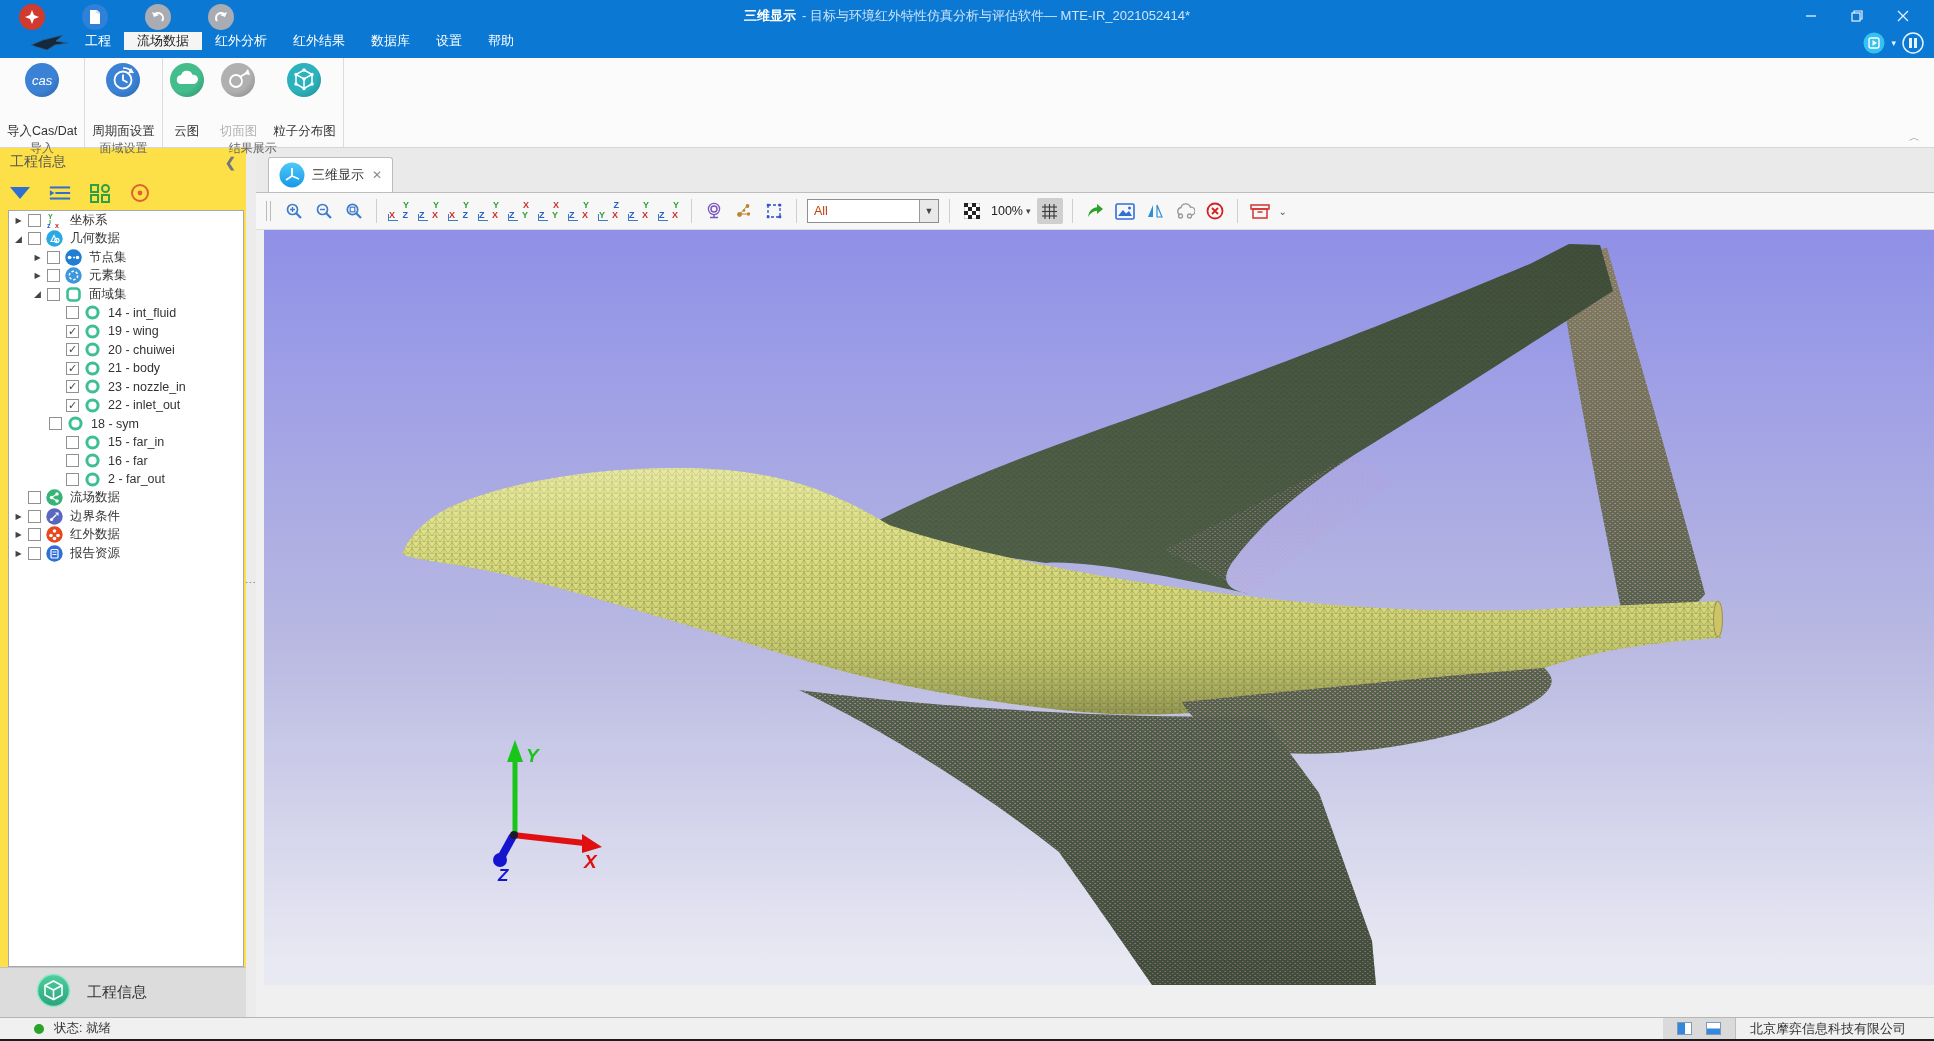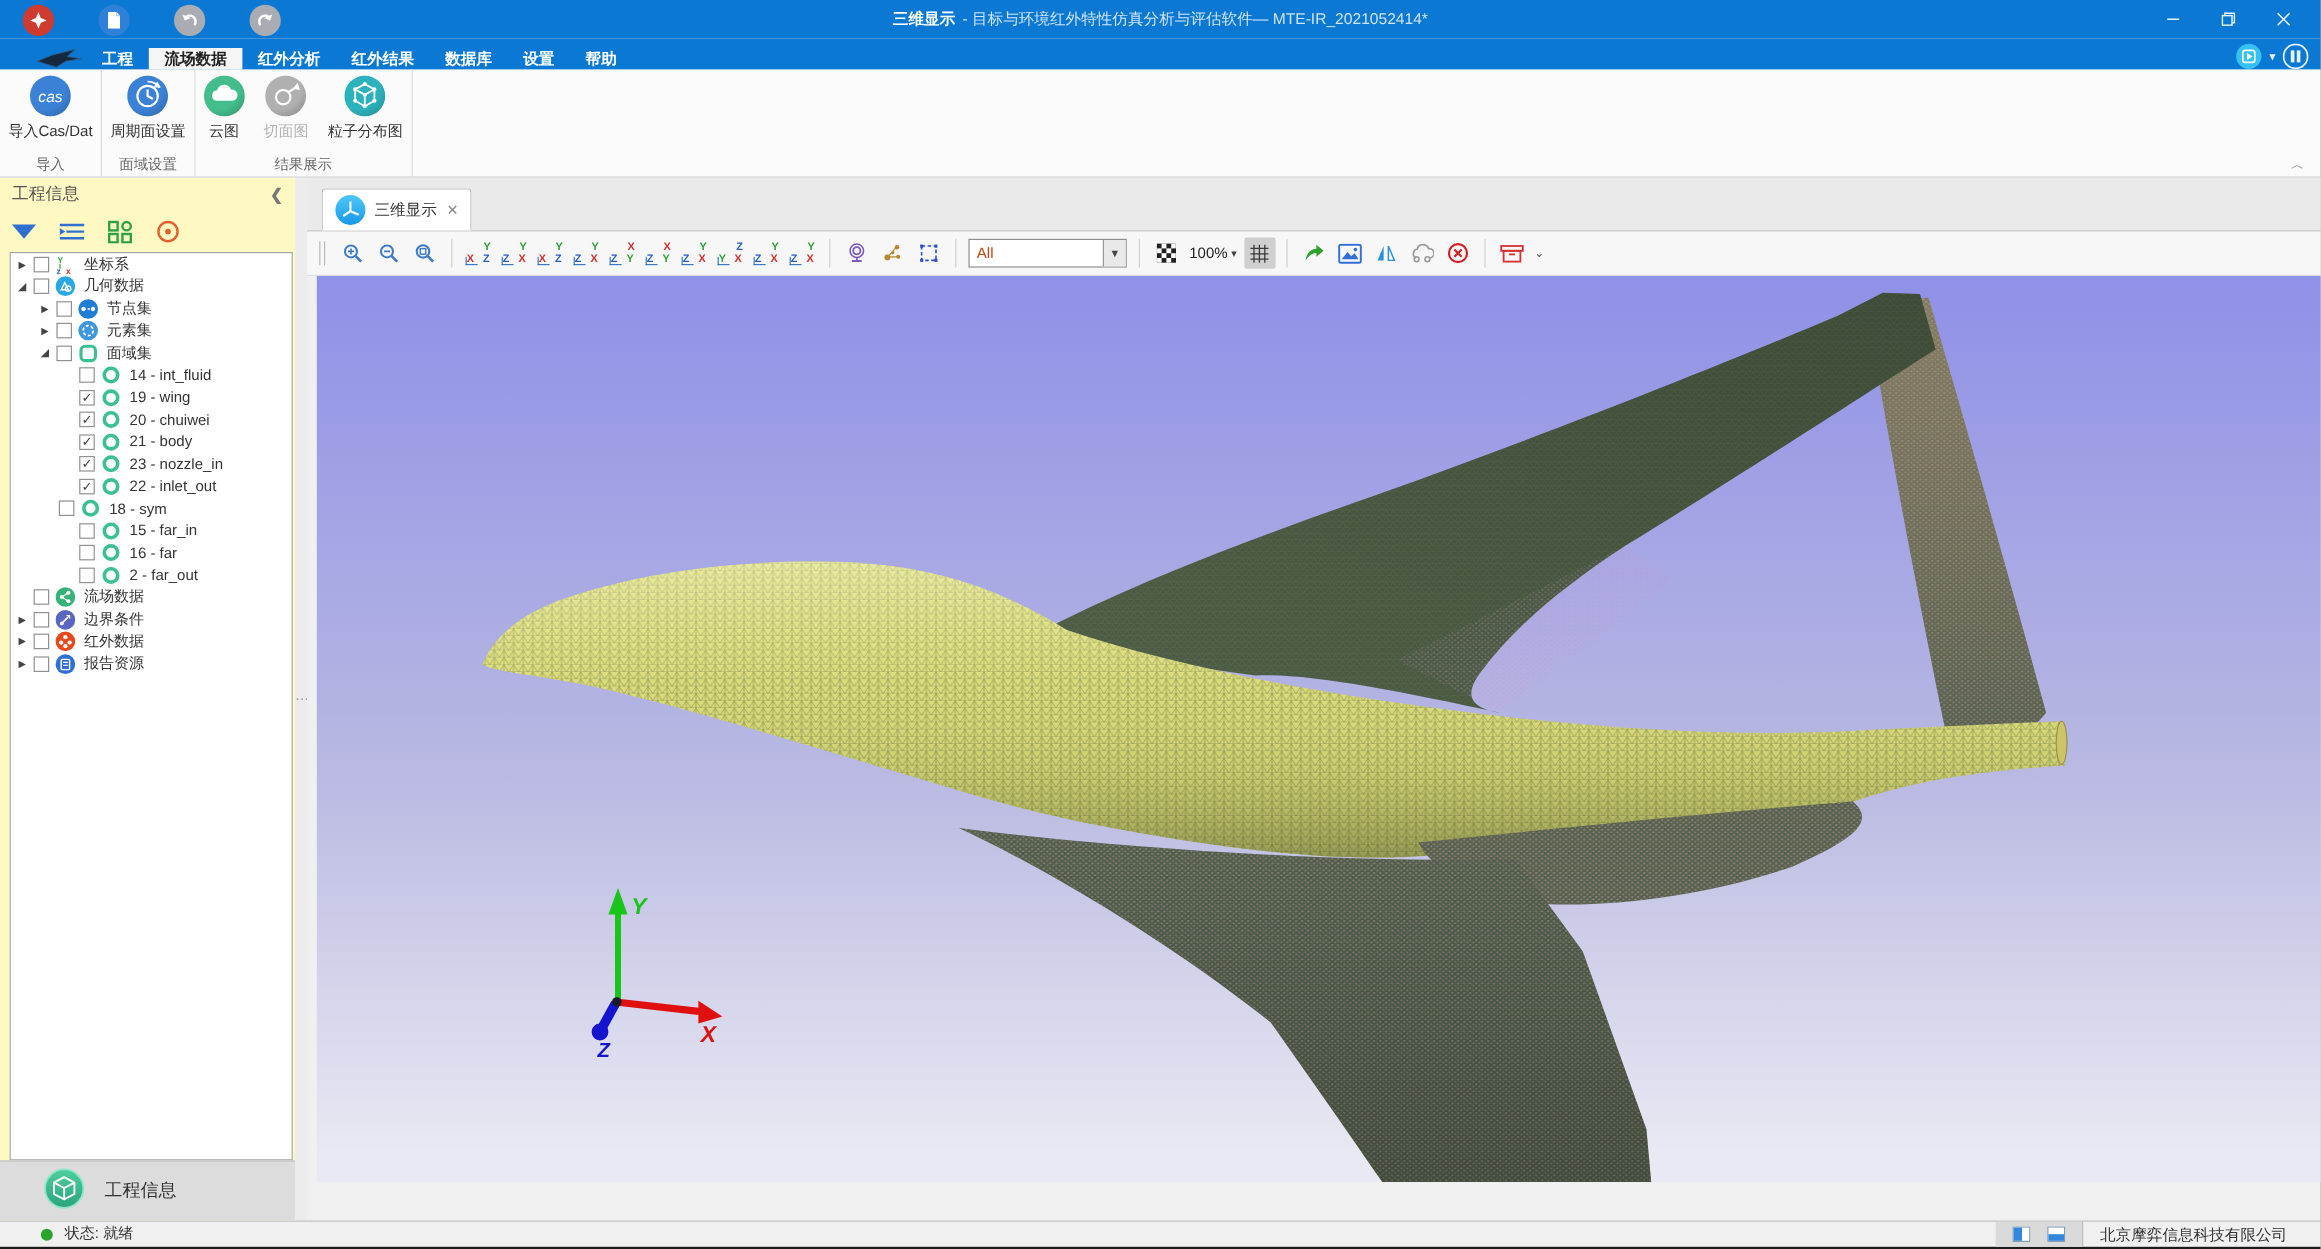--- a/index.html
+++ b/index.html
@@ -10,40 +10,40 @@
   .titlebar{position:relative;height:32px;background:#0b79d4;color:#fff;}
   .qa{position:absolute;left:19px;top:4px;display:flex;gap:37px;}
   .qa .qbtn{width:26px;height:26px;border-radius:50%;display:flex;align-items:center;justify-content:center;cursor:default;}
   .title-wrap{position:absolute;left:0;right:0;top:0;height:32px;display:flex;align-items:center;justify-content:center;font-size:13px;white-space:nowrap;}
   .title-primary{color:#ffffff;font-weight:bold;margin-right:6px;}
   .title-secondary{color:#cfe4f7;}
   .winctl{position:absolute;right:8px;top:0;height:32px;display:flex;}
   .winctl .wbtn{width:46px;height:32px;display:flex;align-items:center;justify-content:center;}
 
   
-  .menubar{height:26px;background:#0b79d4;display:flex;align-items:flex-end;font-weight:bold;}
+  .menubar{height:26px;background:#0b79d4;display:flex;align-items:flex-start;}
   .logo{width:46px;margin-left:26px;display:flex;align-items:center;justify-content:center;}
   .mtab{padding:0 13px;display:flex;align-items:center;color:#fff;font-size:13px;cursor:default;}
   .mtab.active{background:#f5f5f5;color:#222;}
   .menu-right{margin-left:auto;margin-right:10px;display:flex;align-items:center;gap:6px;}
 
   
   .ribbon{position:relative;height:90px;background:#fbfbfb;border-bottom:1px solid #d5d5d5;display:flex;align-items:stretch;}
   .rgroup{display:flex;flex-direction:column;border-right:1px solid #dcdcdc;padding:0 2px;}
   .rbtns{flex:1;display:flex;align-items:flex-start;justify-content:center;gap:6px;padding-top:5px;}
-  .rbtn{display:flex;flex-direction:column;align-items:center;padding:0 5px;cursor:default;}
+  .rbtn{display:flex;flex-direction:column;align-items:center;padding:0 5px;cursor:default;gap:22px;}
   .rbtn .circ{width:34px;height:34px;border-radius:50%;display:flex;align-items:center;justify-content:center;}
   .rbtn .rlabel{margin-top:4px;font-size:12.5px;color:#333;white-space:nowrap;}
   .rbtn.disabled .rlabel{color:#b3b3b3;}
   .rgl{height:20px;display:flex;align-items:center;justify-content:center;font-size:12px;color:#666;}
   .ribbon-collapse{position:absolute;right:14px;bottom:2px;color:#888;font-size:11px;}
 
   
   .main{display:flex;height:869px;}
-  .left-panel{width:246px;background:#fef9c3;display:flex;flex-direction:column;}
+  .left-panel{width:246px;background:#fde047;display:flex;flex-direction:column;}
   .lp-header{height:28px;display:flex;align-items:center;padding:0 10px;color:#555;font-size:14px;}
   .lp-collapse{margin-left:auto;color:#777;font-size:13px;font-weight:bold;cursor:default;}
   .lp-tools{height:34px;display:flex;align-items:center;gap:16px;padding-left:8px;}
   .lp-tools .ltool{width:24px;height:24px;display:flex;align-items:center;justify-content:center;cursor:default;}
   .treebox{flex:1;background:#fff;border:1px solid #a8a8a8;margin:0 2px 0 8px;overflow:hidden;}
   .tree-row{height:18.5px;display:flex;align-items:center;font-size:12.5px;color:#333;white-space:nowrap;cursor:default;}
   .texp{width:13px;display:inline-flex;justify-content:center;color:#444;font-size:8px;}
   .texp.open{font-size:9px;}
   .tcb{width:13px;height:13px;border:1px solid #919191;background:#fff;margin:0 5px 0 3px;display:inline-flex;align-items:center;justify-content:center;font-size:11px;color:#444;}
   .ticon{width:17px;height:17px;margin-right:7px;display:inline-flex;align-items:center;justify-content:center;}

